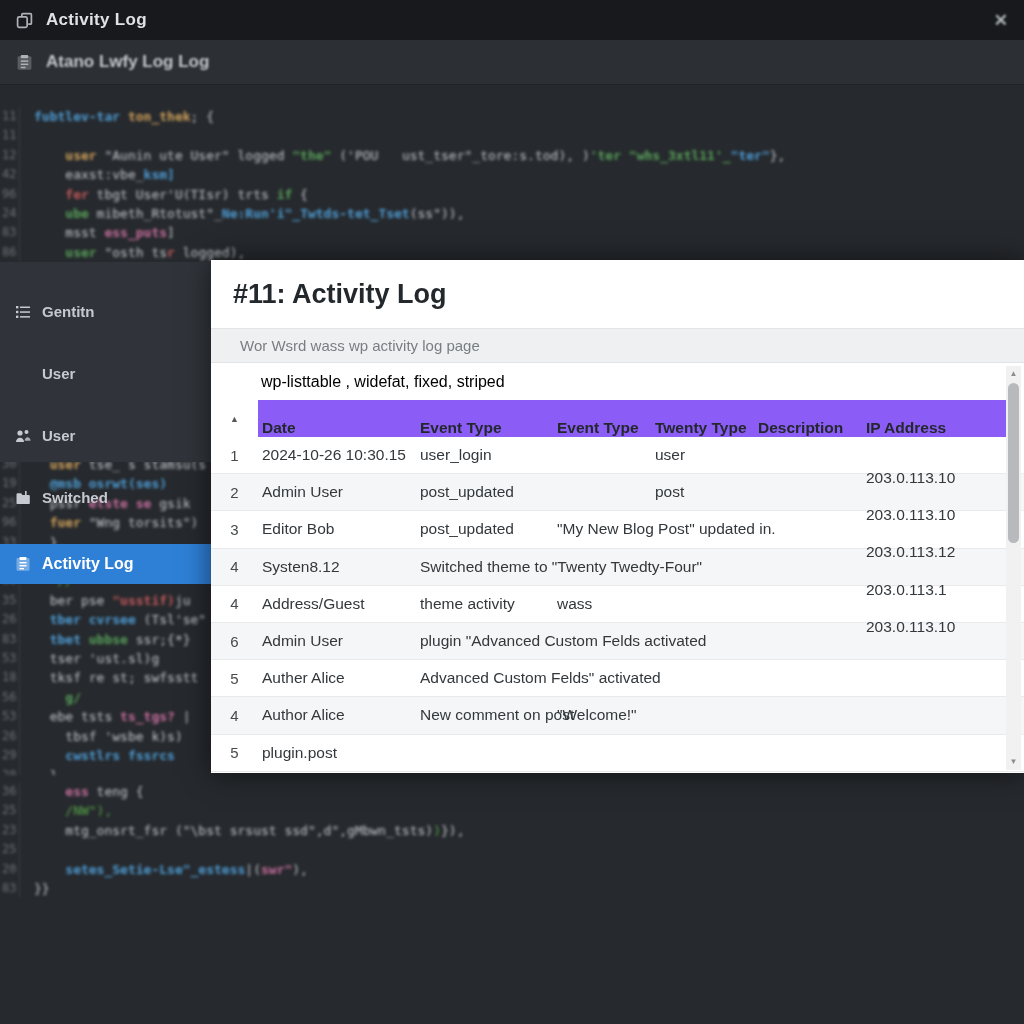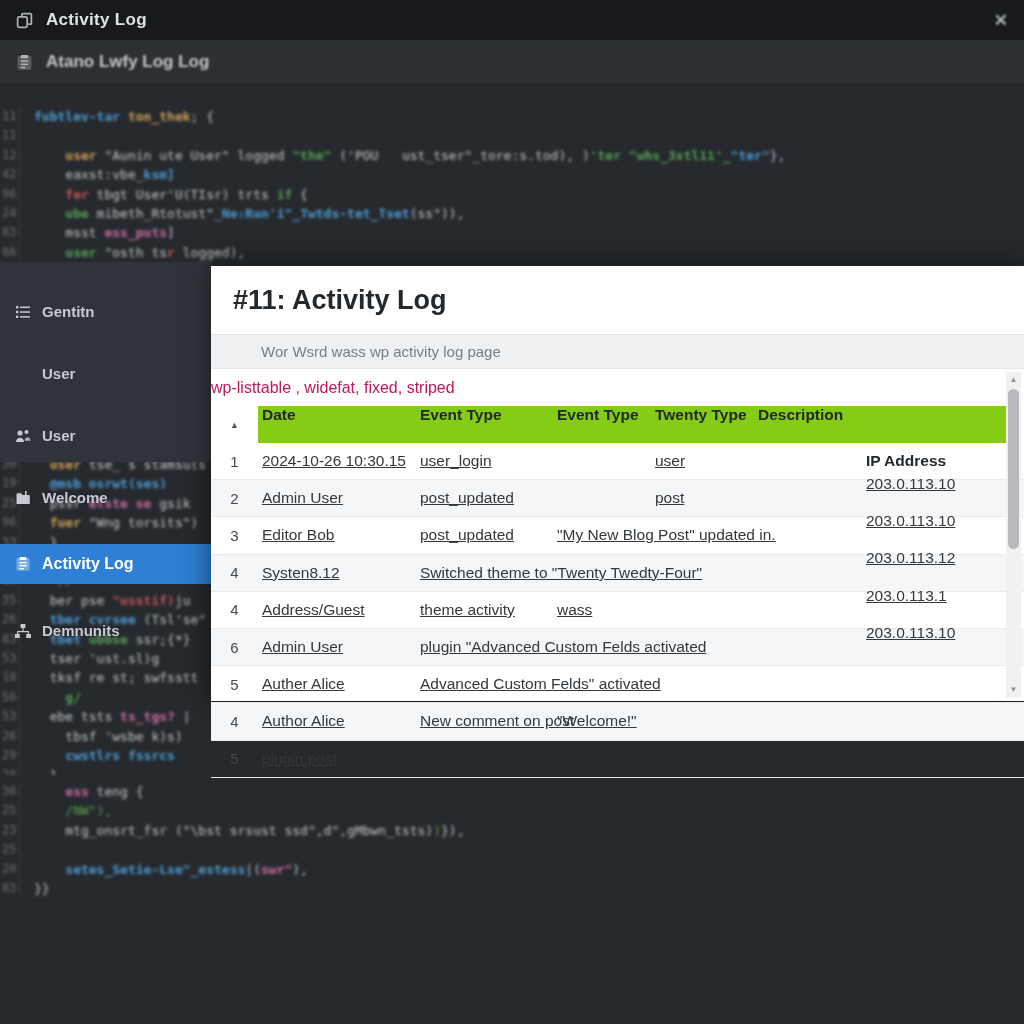--- a/index.html
+++ b/index.html
@@ -36,39 +36,39 @@
 
   
   .sidebar { position:absolute; left:0; top:262px; width:211px; height:200px; background:#30343a;
              z-index:4; padding-top:3px; }
   .side-item { height:31px; display:flex; align-items:center; gap:11px; padding:0 15px;
                color:#c6cad0; font-weight:bold; font-size:15px; filter:blur(.4px); cursor:default;margin-top:31px; }
   .side-item .s-icon { width:16px; height:16px; flex:none; }
   .side-item.active { height:40px; background:#2e7fd6; color:#ffffff; filter:none; font-size:16px; }
 
   
-  .modal { position:absolute; left:211px; top:266px; right:0; height:435px; background:#ffffff;
+  .modal { position:absolute; left:211px; top:260px; right:0; height:513px; background:#ffffff;
            z-index:5; box-shadow:0 0 26px rgba(0,0,0,.55); }
   .modal-title { padding:19px 0 0 22px; height:68px; font-size:27px; font-weight:bold; color:#23282d; }
   .modal-sub { height:35px; background:#eff0f2; border-top:1px solid #e3e4e6; border-bottom:1px solid #e3e4e6;
-               display:flex; align-items:center; padding-left:50px; color:#797e83; font-size:15px; }
-  .modal-caption { height:37px; display:flex; align-items:center; color:#be185d; font-size:16px; }
+               display:flex; align-items:center; padding-left:29px; color:#797e83; font-size:15px; }
+  .modal-caption { height:37px; display:flex; align-items:center; padding-left:50px; color:#000000; font-size:16px; }
 
   .tbl { position:relative; }
   .gutter { width:47px; flex:none; text-align:center; color:#46494c; font-size:15px; }
   .thead { display:flex; height:37px; align-items:stretch; }
   .thead .gutter { display:flex; align-items:center; justify-content:center; }
   .sort-arrow { font-size:9px; color:#55585b; }
-  .cols { flex:1; display:flex; align-items:flex-start; background:#84cc16; margin-right:17px; }
+  .cols { flex:1; display:flex; align-items:flex-end; background:#8b5cf6; margin-right:17px; }
   .hcell { font-weight:bold; color:#23282d; font-size:15.5px; padding-left:4px; white-space:nowrap; overflow:visible; }
   .c0 { width:158px; } .c1 { width:137px; } .c2 { width:98px; } .c3 { width:103px; } .c4 { width:108px; } .c5 { width:136px;margin-top:46px; }
   .trow { display:flex; height:37.2px; align-items:center; border-bottom:1px solid #e9eaeb;
           font-size:15.5px; color:#33383c; }
   .trow:nth-child(even) { background:#f5f6f7; }
-  .tcell { padding-left:4px; white-space:nowrap; overflow:visible; flex:none;text-decoration:underline; }
+  .tcell { padding-left:4px; white-space:nowrap; overflow:visible; flex:none; }
 
   
   .sbar { position:absolute; top:106px; right:3px; bottom:3px; width:15px; background:#f1f1f2; z-index:7; }
   .sbar .arr { position:absolute; left:0; width:15px; height:14px; text-align:center;
                font-size:8px; color:#8a8d90; line-height:14px; cursor:default; }
   .sbar .arr-up { top:1px; } .sbar .arr-down { bottom:1px; }
   .sbar .thumb { position:absolute; top:17px; left:2px; width:11px; height:160px;
                  background:#b7b9bc; border-radius:6px; cursor:default; }
 
   svg { display:block; }
@@ -135,47 +135,33 @@
       </span>
       <span>User</span>
     </div>
     <div class="side-item">
       <span class="s-icon">
         <svg viewBox="0 0 16 16" fill="currentColor">
     <path d="M1.5 4.5A1.2 1.2 0 0 1 2.7 3.3h3.4l1.4 1.6h6.3a1 1 0 0 1 1 1v7a1.2 1.2 0 0 1-1.2 1.2H2.7a1.2 1.2 0 0 1-1.2-1.2z"></path>
     <rect x="10" y="1" width="1.6" height="4"></rect>
   </svg>
       </span>
-      <span>Welcome</span>
+      <span>Switched</span>
     </div>
     <div class="side-item active">
       <span class="s-icon">
         <svg viewBox="0 0 16 16" fill="currentColor">
     <path d="M5 1.5h6a1 1 0 0 1 1 1V2h1.2A1.3 1.3 0 0 1 14.5 3.3v10.2a1.3 1.3 0 0 1-1.3 1.3H2.8a1.3 1.3 0 0 1-1.3-1.3V3.3A1.3 1.3 0 0 1 2.8 2H4v.5a1 1 0 0 1 1-1z" opacity=".35"></path>
     <rect x="4.5" y="1" width="7" height="3" rx="1"></rect>
     <rect x="4.5" y="6" width="7" height="1.4"></rect>
           <rect x="4.5" y="9" width="7" height="1.4"></rect>
           <rect x="4.5" y="12" width="4.5" height="1.4"></rect>
   </svg>
       </span>
       <span>Activity Log</span>
-    </div>
-    <div class="side-item">
-      <span class="s-icon">
-        <svg viewBox="0 0 16 16" fill="currentColor">
-    <rect x="5.6" y="1" width="4.8" height="4"></rect>
-          <rect x="7.4" y="5" width="1.2" height="3"></rect>
-    <rect x="2" y="8" width="12" height="1.2"></rect>
-          <rect x="2" y="8" width="1.2" height="3"></rect>
-          <rect x="12.8" y="8" width="1.2" height="3"></rect>
-    <rect x="0" y="11" width="4.8" height="4"></rect>
-          <rect x="11.2" y="11" width="4.8" height="4"></rect>
-  </svg>
-      </span>
-      <span>Demnunits</span>
     </div>
   </div>
 
 <div class="modal">
   <div class="modal-title">#11: Activity Log</div>
   <div class="modal-sub">Wor Wsrd wass wp activity log page</div>
   <div class="modal-caption">wp-listtable , widefat, fixed, striped</div>
 
   <div class="tbl">
     <div class="thead">

